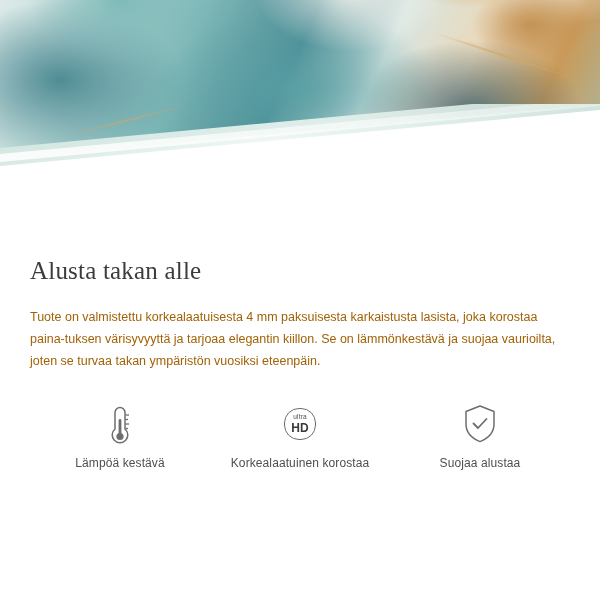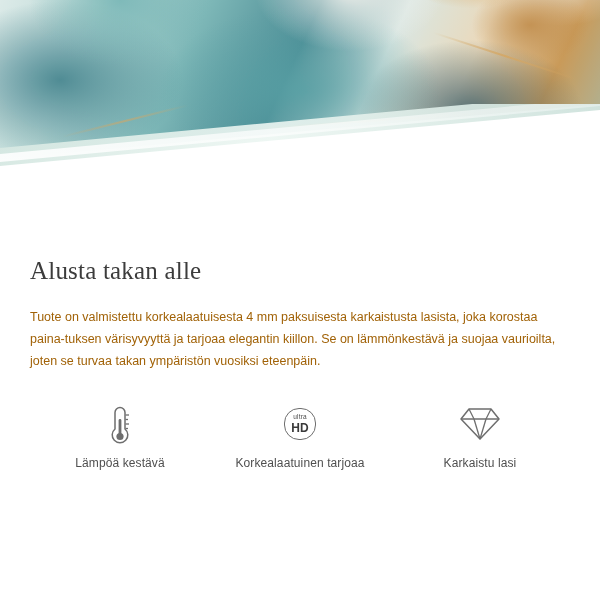--- a/index.html
+++ b/index.html
@@ -219,35 +219,31 @@
         <div class="feature-label">Lämpöä kestävä</div>
       </div>
 
       <div class="feature">
         <div class="feature-icon">
           <div class="ultra-hd">
             <span class="u1">ultra</span>
             <span class="u2">HD</span>
           </div>
         </div>
-        <div class="feature-label">Korkealaatuinen tarjoaa</div>
+        <div class="feature-label">Korkealaatuinen korostaa</div>
       </div>
-
 
       <div class="feature">
         <div class="feature-icon">
-          <svg width="42" height="38" viewBox="0 0 42 38">
-            <path d="M10 4 H32 L40 14 L21 34 L2 14 Z" fill="none" stroke="#6e6e6e" stroke-width="1.5" stroke-linejoin="round"></path>
-            <line x1="2" y1="14" x2="40" y2="14" stroke="#6e6e6e" stroke-width="1.3"></line>
-            <line x1="10" y1="4" x2="15" y2="14" stroke="#6e6e6e" stroke-width="1.3"></line>
-            <line x1="32" y1="4" x2="27" y2="14" stroke="#6e6e6e" stroke-width="1.3"></line>
-            <line x1="15" y1="14" x2="21" y2="34" stroke="#6e6e6e" stroke-width="1.3"></line>
-            <line x1="27" y1="14" x2="21" y2="34" stroke="#6e6e6e" stroke-width="1.3"></line>
+          <svg width="36" height="42" viewBox="0 0 36 42">
+            <path d="M18 3 L32 8.5 V21 c0 9 -6.5 14.6 -14 17.6 C10.5 35.6 4 30 4 21 V8.5 Z" fill="none" stroke="#6e6e6e" stroke-width="1.5" stroke-linejoin="round"></path>
+            <polyline points="11.5,20.5 16,25 24.5,16" fill="none" stroke="#6e6e6e" stroke-width="1.8" stroke-linecap="round" stroke-linejoin="round"></polyline>
           </svg>
         </div>
-        <div class="feature-label">Karkaistu lasi</div>
+        <div class="feature-label">Suojaa alustaa</div>
       </div>
+
 
 
 
     </div>
   </div>
 </div>
 
 </body></html>

